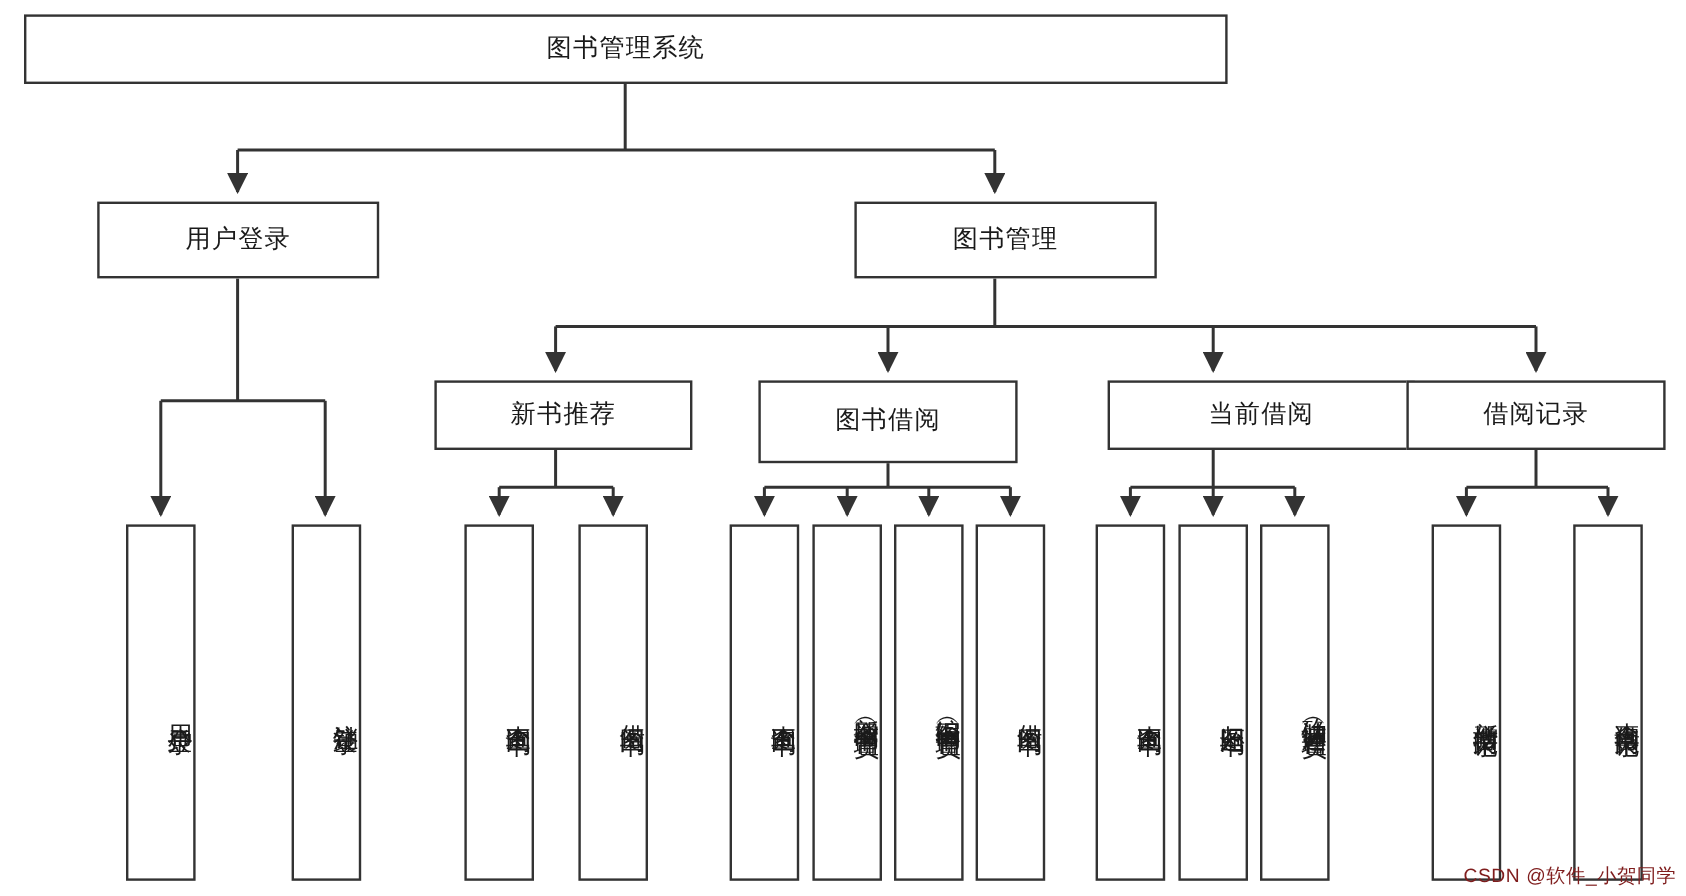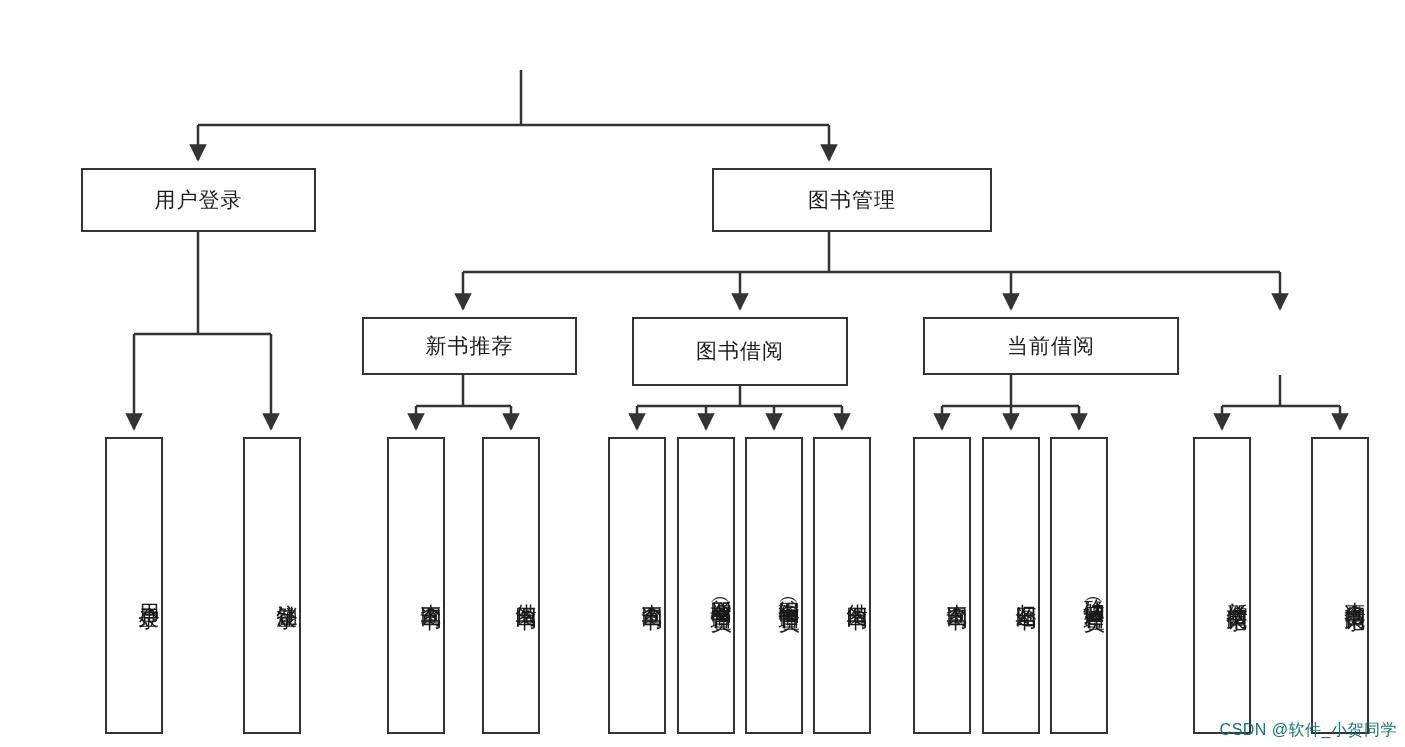--- a/index.html
+++ b/index.html
@@ -52,21 +52,21 @@
   .node-label {
     display: block;
     line-height: 1.15;
     white-space: pre;
   }
   .watermark {
     position: absolute;
     right: 8px;
     bottom: 6px;
     font-size: 16px;
-    color: #0f766e;
+    color: #7f1d1d;
     letter-spacing: 0.5px;
     user-select: none;
     white-space: nowrap;
   }
 </style>
 </head>
 <body>
 
 <div id="diagram-root">
 
@@ -113,41 +113,47 @@
       <path d="M 1011 406 L 1011 429" marker-end="url(#arrow)"></path>
       <path d="M 1079 406 L 1079 429" marker-end="url(#arrow)"></path>
 
       <path d="M 1280 375 L 1280 406"></path>
       <path d="M 1222 406 L 1340 406"></path>
       <path d="M 1222 406 L 1222 429" marker-end="url(#arrow)"></path>
       <path d="M 1340 406 L 1340 429" marker-end="url(#arrow)"></path>
     </g>
   </svg>
 
+  <div class="node horizontal" style="left:20px; top:12px; width:1003px; height:58px;">
+    <span class="node-label">图书管理系统</span>
+  </div>
 
   <div class="node horizontal" style="left:81px; top:168px; width:235px; height:64px;">
     <span class="node-label">用户登录</span>
   </div>
 
-  <div class="node horizontal" style="left:712px; top:168px; width:280px; height:64px;">
+  <div class="node horizontal" style="left:712px; top:168px; width:252px; height:64px;">
     <span class="node-label">图书管理</span>
   </div>
 
   <div class="node horizontal" style="left:362px; top:317px; width:215px; height:58px;text-align:center;">
     <span class="node-label">新书推荐</span>
   </div>
 
   <div class="node horizontal" style="left:632px; top:317px; width:216px; height:69px;">
     <span class="node-label">图书借阅</span>
   </div>
 
   <div class="node horizontal" style="left:923px; top:317px; width:256px; height:58px;">
     <span class="node-label">当前借阅</span>
   </div>
 
+  <div class="node horizontal" style="left:1172px; top:317px; width:216px; height:58px;">
+    <span class="node-label">借阅记录</span>
+  </div>
 
   <div class="node vertical" style="left:105px; top:437px; width:58px; height:297px;">
     <span class="node-label">用户登录</span>
   </div>
 
   <div class="node vertical" style="left:243px; top:437px; width:58px; height:297px;">
     <span class="node-label">注销登录</span>
   </div>
 
   <div class="node vertical" style="left:387px; top:437px; width:58px; height:297px;">

